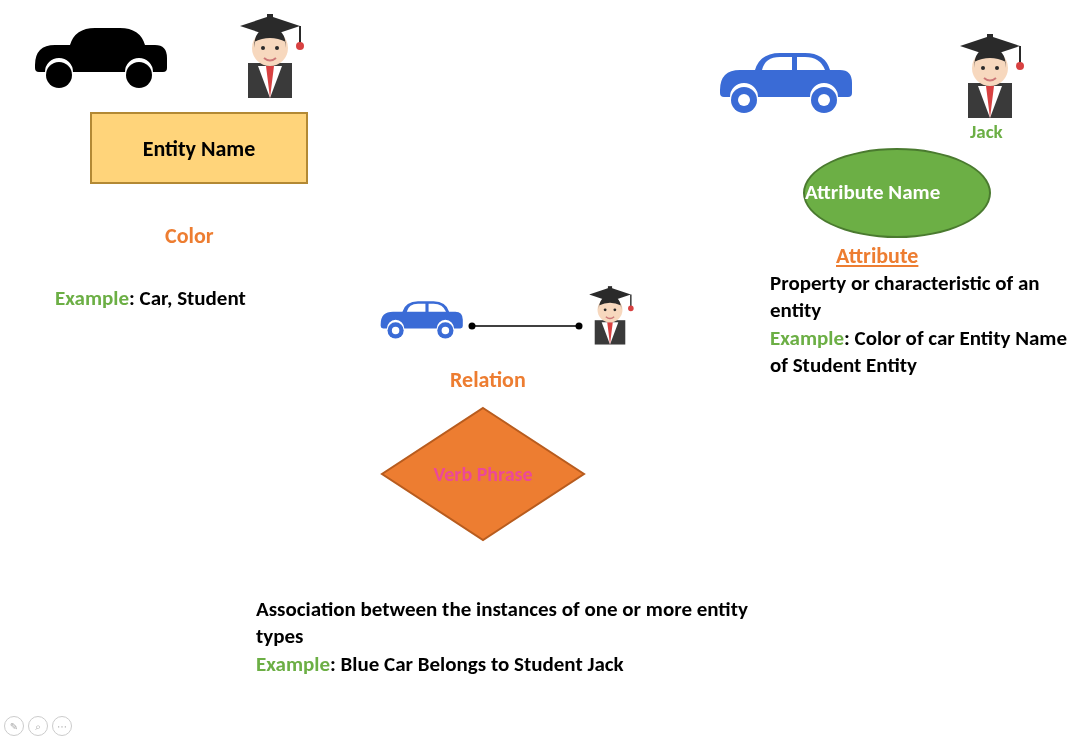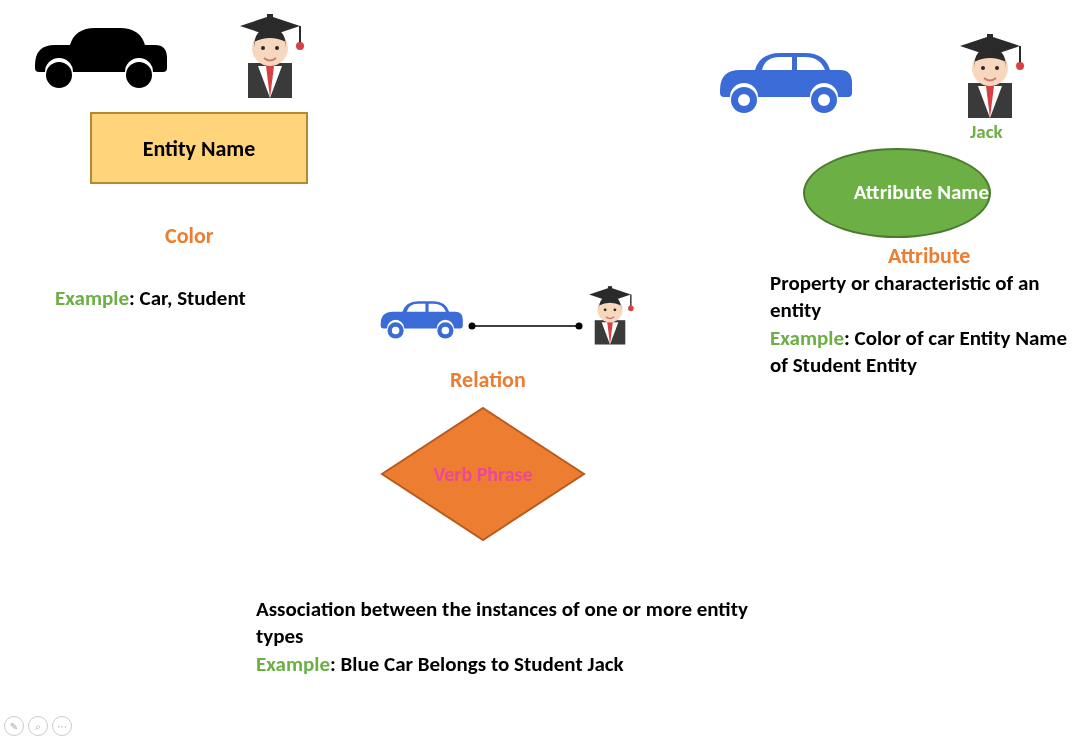--- a/index.html
+++ b/index.html
@@ -41,21 +41,21 @@
     color: #000;
   }
   .attribute-oval {
     width: 188px;
     height: 90px;
     background: #6CAF45;
     border: 2px solid #4A7A2F;
     border-radius: 50%;
     display: flex;
     align-items: center;
-    justify-content: flex-end;
+    justify-content: flex-start;
     text-align: center;
     font-size: 21px;
     font-weight: bold;
     color: #fff;
     line-height: 1.1;
   }
   .relation-diamond {
     width: 210px;
     height: 140px;
     position: relative;
@@ -165,21 +165,21 @@
     <path d="M34 50 Q40 55 46 50" stroke="#C77" stroke-width="2" fill="none"></path>
   </svg>
 </div>
 
 <div class="abs jack-label" style="left:970px; top:120px;">Jack</div>
 
 <div class="abs attribute-oval" style="left:803px; top:148px;">
   <span>Attribute Name</span>
 </div>
 
-<div class="abs title-orange" style="left:888px; top:242px;">Attribute</div>
+<div class="abs title-orange" style="left:836px; top:242px;text-decoration:underline;">Attribute</div>
 
 <div class="abs desc" style="left:770px; top:270px; width:310px;">
   <span>Property or characteristic of an entity</span><br>
   <span class="example-label">Example</span><span>: Color of car Entity Name of Student Entity</span>
 </div>
 
 <div class="abs" style="left:368px; top:290px;">
   <svg width="100" height="56" viewBox="0 0 160 90">
     <path fill="#3A6BD6" d="M20 55 Q20 35 40 35 L55 35 Q60 18 80 18 L105 18 Q125 18 130 35 L140 35 Q152 35 152 48 L152 58 Q152 62 148 62 L138 62 A14 14 0 0 0 110 62 L58 62 A14 14 0 0 0 30 62 L24 62 Q20 62 20 58 Z"></path>
     <path fill="#fff" d="M62 35 Q65 22 80 22 L92 22 L92 35 Z"></path>

